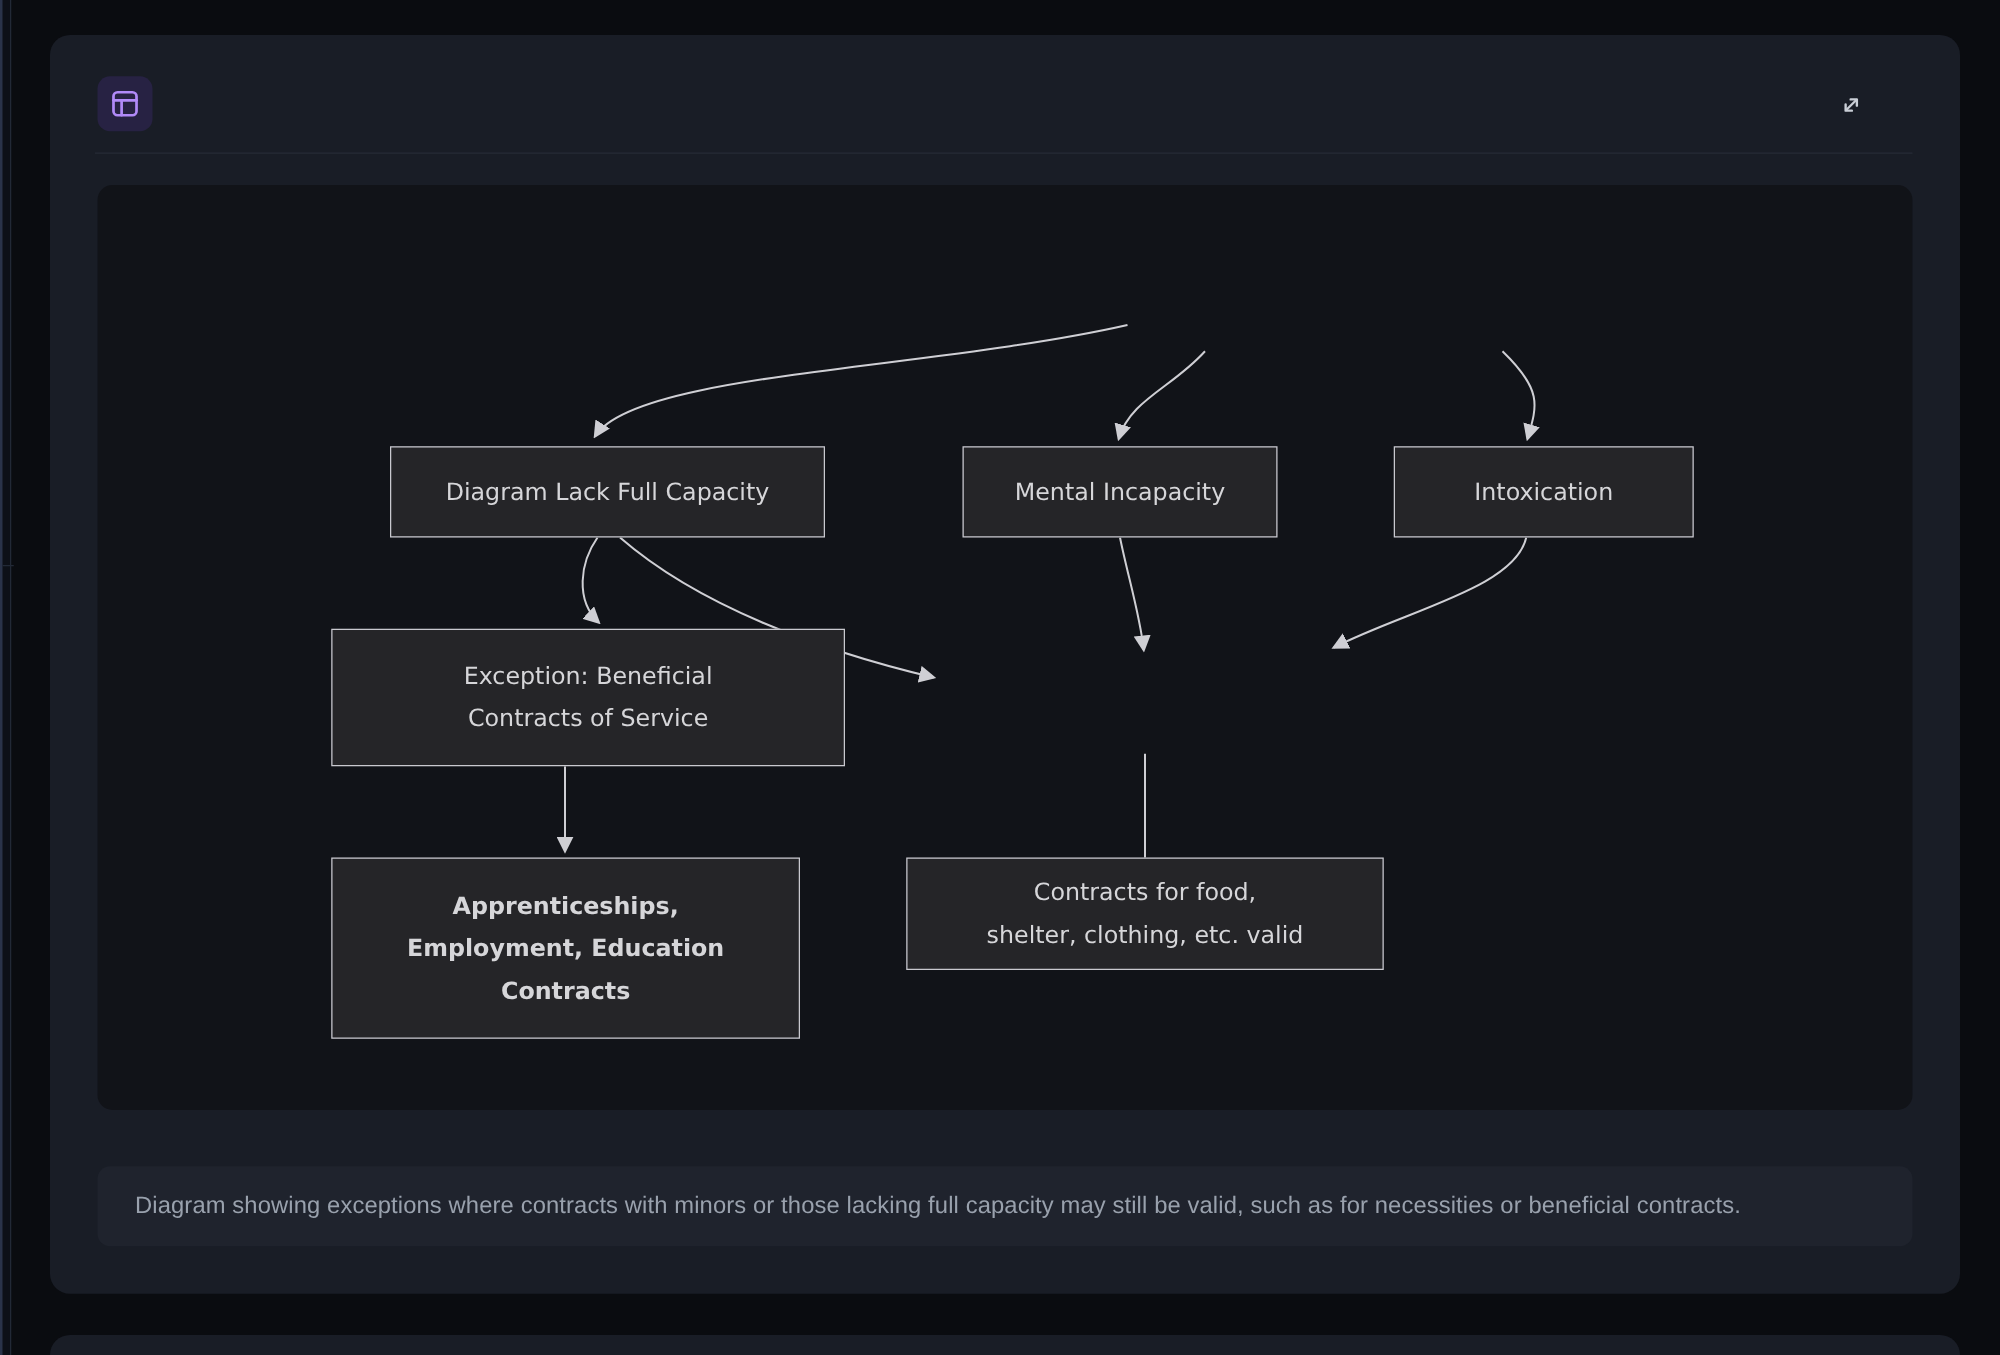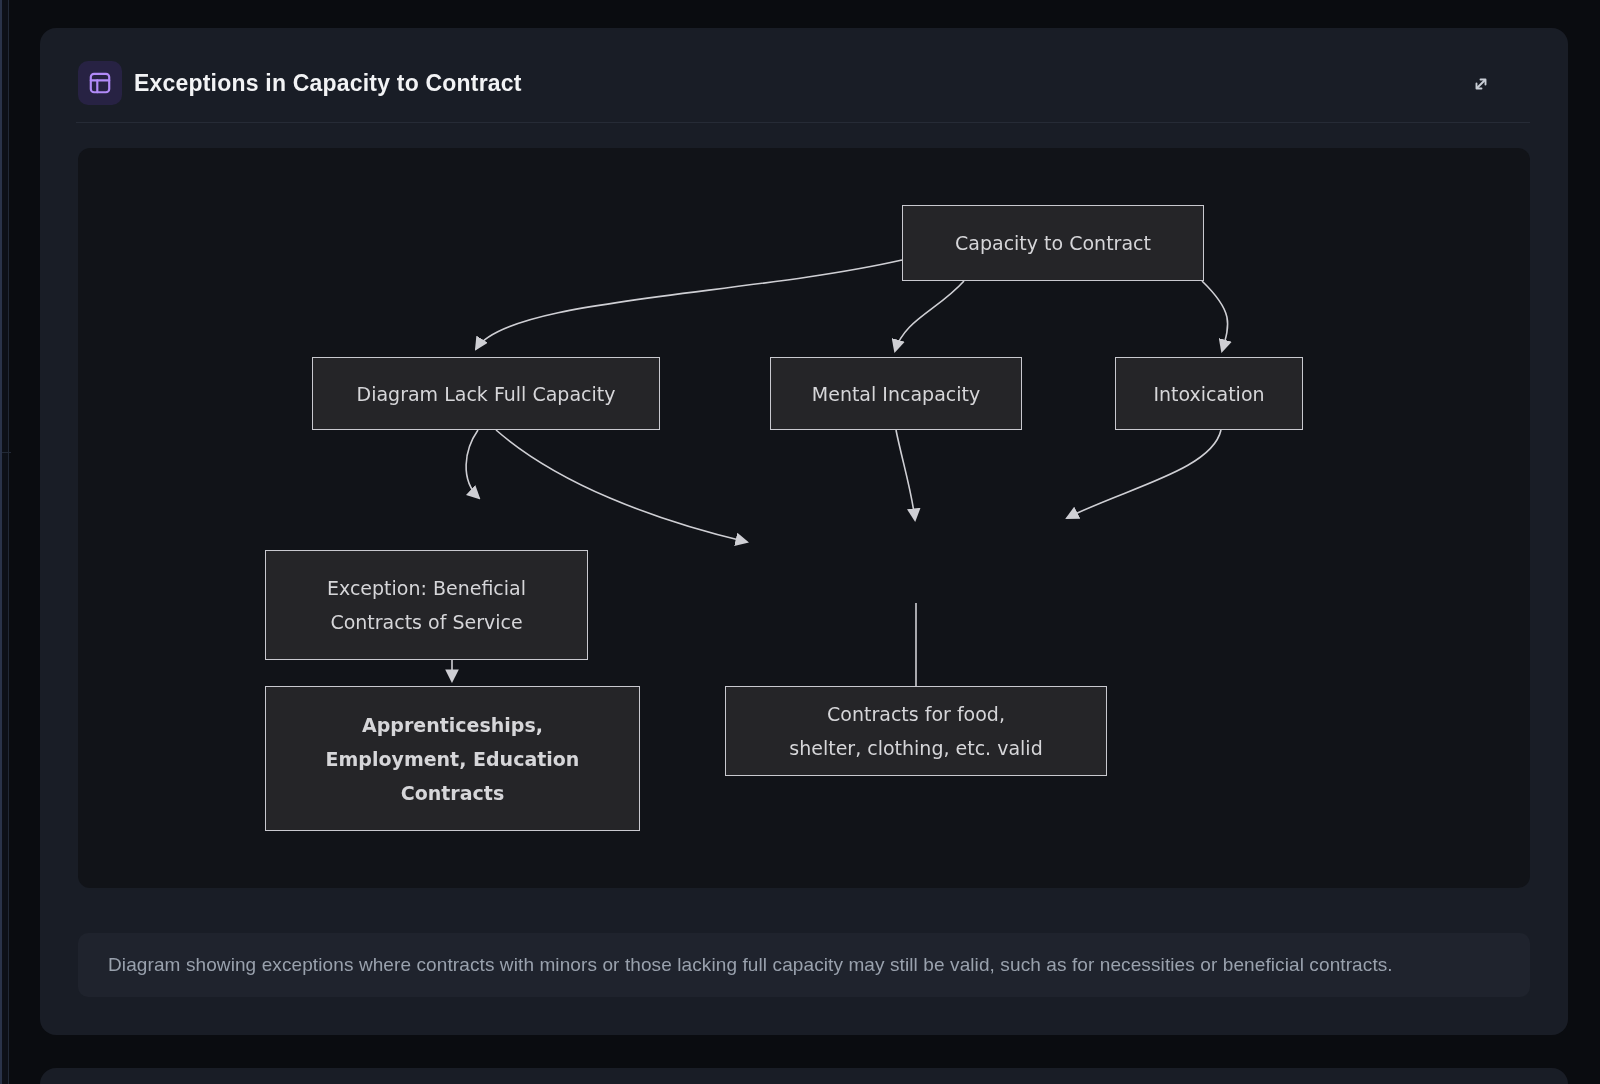--- a/index.html
+++ b/index.html
@@ -122,21 +122,20 @@
   <div class="card">
 
     <div class="header-icon-badge">
       <svg width="26" height="26" viewBox="0 0 24 24" fill="none" stroke="#b18af8" stroke-width="2" stroke-linecap="round" stroke-linejoin="round">
         <rect x="3.5" y="3.5" width="17" height="17" rx="3"></rect>
         <line x1="3.5" y1="9.5" x2="20.5" y2="9.5"></line>
         <line x1="9.5" y1="9.5" x2="9.5" y2="20.5"></line>
       </svg>
     </div>
 
-    <div class="card-title">Exceptions in Capacity to Contract</div>
 
     <button class="expand-btn">
       <svg width="24" height="24" viewBox="0 0 24 24" fill="none" stroke="#c9ced6" stroke-width="1.9" stroke-linecap="round" stroke-linejoin="round">
         <line x1="8" y1="16" x2="16" y2="8"></line>
         <polyline points="11.5,7.5 16.5,7.5 16.5,12.5"></polyline>
         <polyline points="12.5,16.5 7.5,16.5 7.5,11.5"></polyline>
       </svg>
     </button>
 
     <div class="header-divider"></div>
@@ -155,25 +154,24 @@
           <path d="M 1124 133 C 1156 164, 1152 176, 1144 203" marker-end="url(#arrow)"></path>
           <path d="M 400 282 C 386 302, 382 332, 401 350" marker-end="url(#arrow)"></path>
           <path d="M 418 282 C 480 336, 576 372, 669 394" marker-end="url(#arrow)"></path>
           <path d="M 818 282 C 824 312, 834 344, 837 372" marker-end="url(#arrow)"></path>
           <path d="M 1143 282 C 1134 322, 1048 340, 989 370" marker-end="url(#arrow)"></path>
           <path d="M 374 465 L 374 533" marker-end="url(#arrow)"></path>
           <path d="M 838 455 L 838 565" marker-end="url(#arrow)"></path>
         </g>
       </svg>
 
-      <div class="node" style="left:824px; top:57px;  width:302px; height:76px;">Capacity to Contract</div>
       <div class="node" style="left:234px; top:209px; width:348px; height:73px;">Diagram Lack Full Capacity</div>
       <div class="node" style="left:692px; top:209px; width:252px; height:73px;">Mental Incapacity</div>
-      <div class="node" style="left:1037px; top:209px; width:188px; height:73px;">Intoxication</div>
-      <div class="node" style="left:187px; top:355px; width:323px; height:110px;margin-top:47px;">Exception: Beneficial
+      <div class="node" style="left:1037px; top:209px; width:240px; height:73px;">Intoxication</div>
+      <div class="node" style="left:187px; top:355px; width:411px; height:110px;">Exception: Beneficial
 Contracts of Service</div>
       <div class="node" style="left:187px; top:538px; width:375px; height:145px;font-weight:bold;">Apprenticeships,
 Employment, Education
 Contracts</div>
       <div class="node" style="left:647px; top:538px; width:382px; height:90px;">Contracts for food,
 shelter, clothing, etc. valid</div>
     </div>
 
     <div class="caption-panel">
       <span class="caption-text">Diagram showing exceptions where contracts with minors or those lacking full capacity may still be valid, such as for necessities or beneficial contracts.</span>

